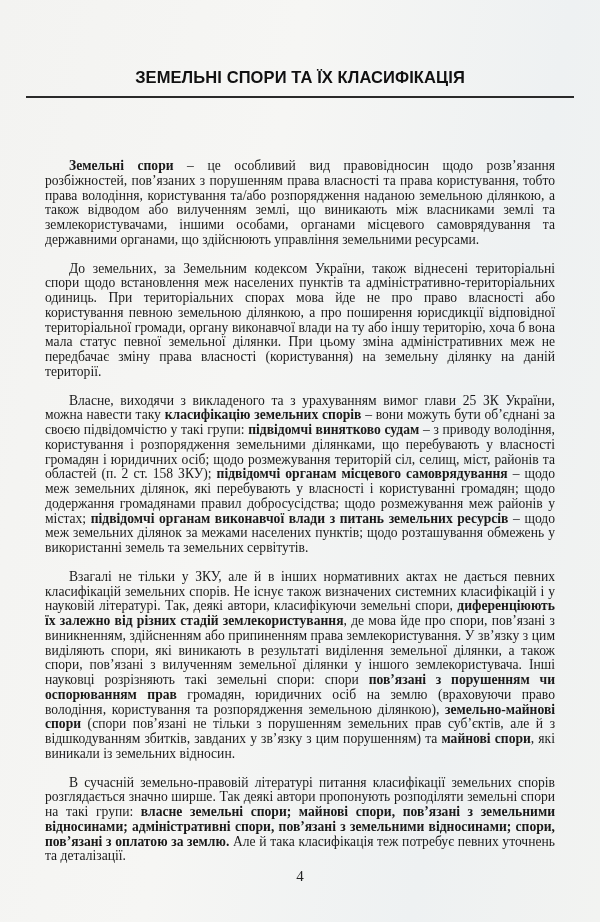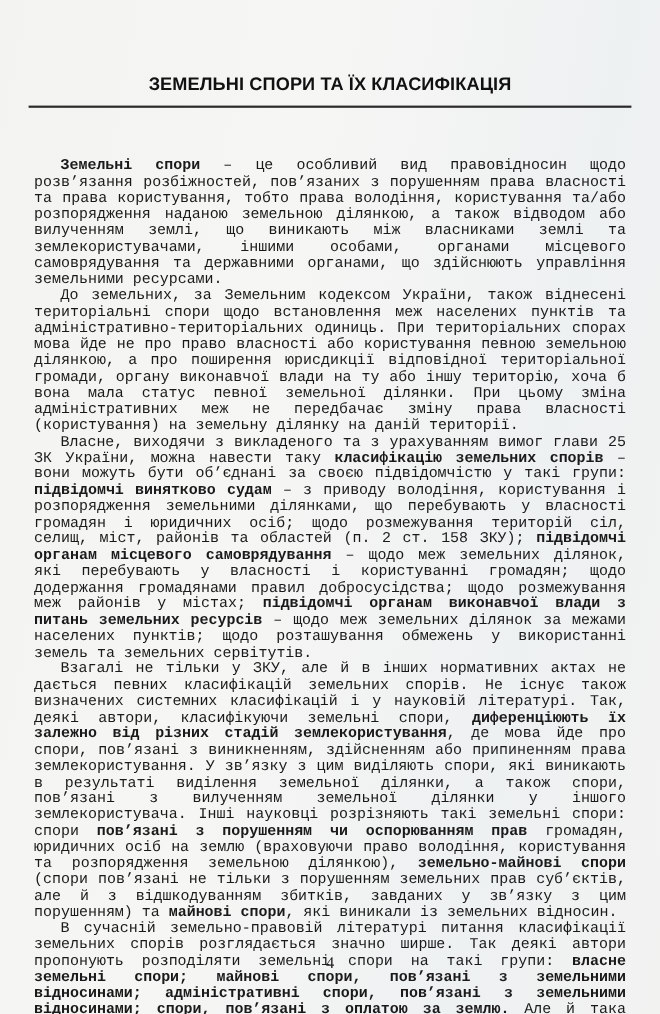--- a/index.html
+++ b/index.html
@@ -19,21 +19,21 @@
   }
   .title-rule {
     position: absolute; top: 96px; left: 26px; width: 548px; height: 2px;
     background: #2a2a2a;
   }
   .body-text {
     position: absolute; top: 145px; left: 31px; width: 538px;
     font-size: 13.6px; line-height: 14.75px;
     text-align: justify;
   }
-  .para { margin: 0; text-indent: 24px; font-family: Liberation Mono, monospace; }
+  .para { margin: 14px; text-indent: 24px; }
   .para b { font-weight: bold; }
   .page-number {
     position: absolute; top: 868px; left: 0; width: 600px;
     text-align: center; font-size: 15px; color: #222;
   }
 </style>
 </head>
 <body>
 
 <div class="page-title">ЗЕМЕЛЬНІ СПОРИ ТА ЇХ КЛАСИФІКАЦІЯ</div>

